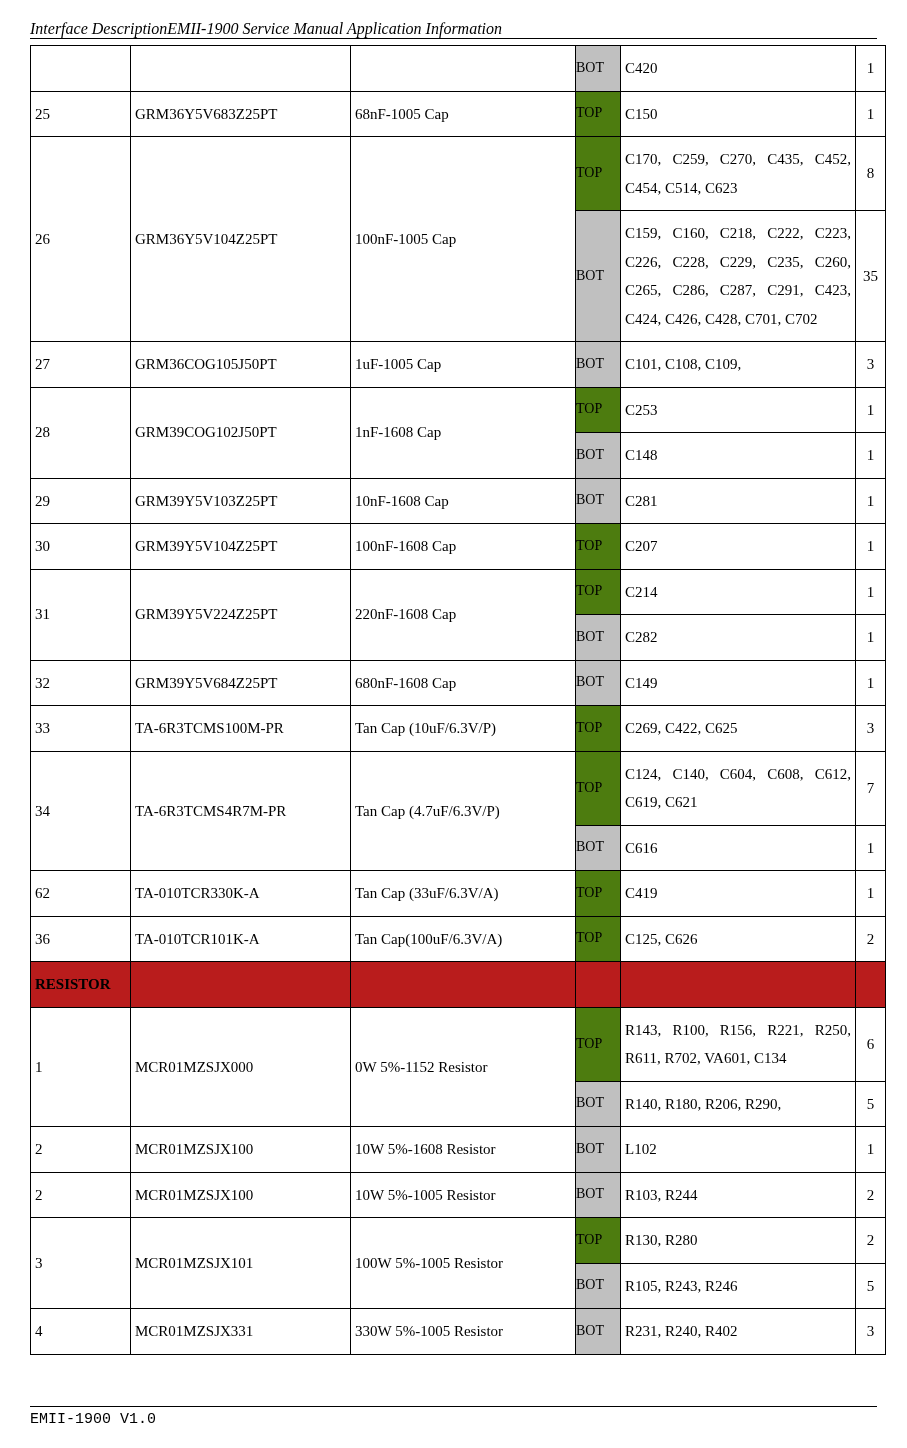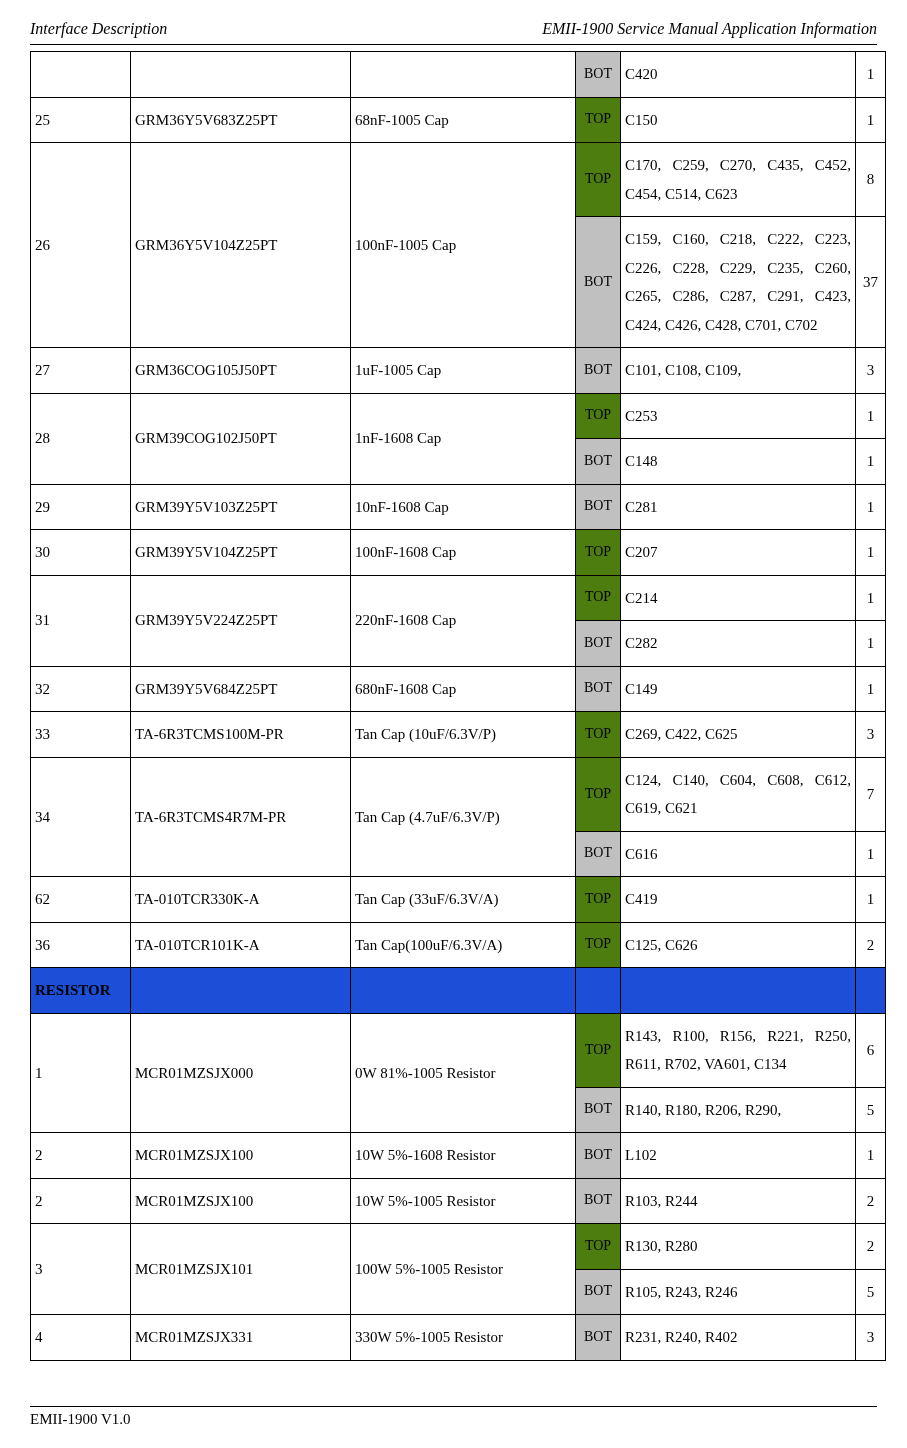--- a/index.html
+++ b/index.html
@@ -7,24 +7,24 @@
     font-size: 16px;
     margin: 0;
     padding: 20px 30px;
     background: #fff;
     color: #000;
     width: 907px;
     box-sizing: border-box;
   }
   .header {
     display: flex;
-    justify-content: space-between;
+    justify-content: flex-start;
     font-style: italic;
     border-bottom: 1.5px solid #000;
-    padding-bottom: 6px;
+    padding-bottom: 0;
     margin-bottom: 6px;
   }
   table {
     border-collapse: collapse;
     width: 100%;
     table-layout: fixed;
   }
   td {
     border: 0.5px solid #000;
     padding: 8px 4px;
@@ -33,35 +33,35 @@
     line-height: 1.9;
   }
   col.c-idx { width: 100px; }
   col.c-part { width: 220px; }
   col.c-desc { width: 225px; }
   col.c-layer { width: 45px; }
   col.c-refs { width: 235px; }
   col.c-qty { width: 30px; }
   .idx { text-align: left; }
   .qty { text-align: center; }
-  .layer { text-align: center; font-size: 14px; padding:8px 0; }
+  .layer { font-size: 14px; padding:8px 0; }
   .top { background: #4d7c0f; }
   .bot { background: #c0c0c0; }
-  .section td { background: #1d4ed8; font-weight: bold; }
+  .section td { background: #b91c1c; font-weight: bold; }
   .refs { text-align: justify; margin-left: 12px; }
   .footer {
     position: fixed;
     bottom: 20px;
     left: 30px;
     right: 30px;
     display: flex;
     justify-content: space-between;
     border-top: 1.5px solid #000;
     padding-top: 4px;
-    font-family: Liberation Serif, serif;
+    font-family: Liberation Mono, monospace;
     font-size: 15px;
   }
 </style>
 </head>
 <body>
 
 <div class="header">
   <span>Interface Description</span>
   <span>EMII-1900 Service Manual Application Information</span>
 </div>
@@ -96,21 +96,21 @@
         <td class="idx" rowspan="2">26</td>
         <td rowspan="2">GRM36Y5V104Z25PT</td>
         <td rowspan="2">100nF-1005 Cap</td>
         <td class="layer top">TOP</td>
         <td class="refs">C170, C259, C270, C435, C452, C454, C514, C623</td>
         <td class="qty">8</td>
       </tr>
       <tr>
         <td class="layer bot">BOT</td>
         <td class="refs">C159, C160, C218, C222, C223, C226, C228, C229, C235, C260, C265, C286, C287, C291, C423, C424, C426, C428, C701, C702</td>
-        <td class="qty">37</td>
+        <td class="qty">35</td>
       </tr>
       <tr>
         <td class="idx" rowspan="1">27</td>
         <td rowspan="1">GRM36COG105J50PT</td>
         <td rowspan="1">1uF-1005 Cap</td>
         <td class="layer bot">BOT</td>
         <td class="refs">C101, C108, C109,</td>
         <td class="qty">3</td>
       </tr>
       <tr>
@@ -204,21 +204,21 @@
         <td>RESISTOR</td>
         <td></td>
         <td></td>
         <td></td>
         <td></td>
         <td></td>
       </tr>
       <tr>
         <td class="idx" rowspan="2">1</td>
         <td rowspan="2">MCR01MZSJX000</td>
-        <td rowspan="2">0W 81%-1005 Resistor</td>
+        <td rowspan="2">0W 5%-1152 Resistor</td>
         <td class="layer top">TOP</td>
         <td class="refs">R143, R100,  R156, R221, R250, R611, R702,  VA601, C134</td>
         <td class="qty">6</td>
       </tr>
       <tr>
         <td class="layer bot">BOT</td>
         <td class="refs">R140, R180, R206, R290,</td>
         <td class="qty">5</td>
       </tr>
       <tr>

